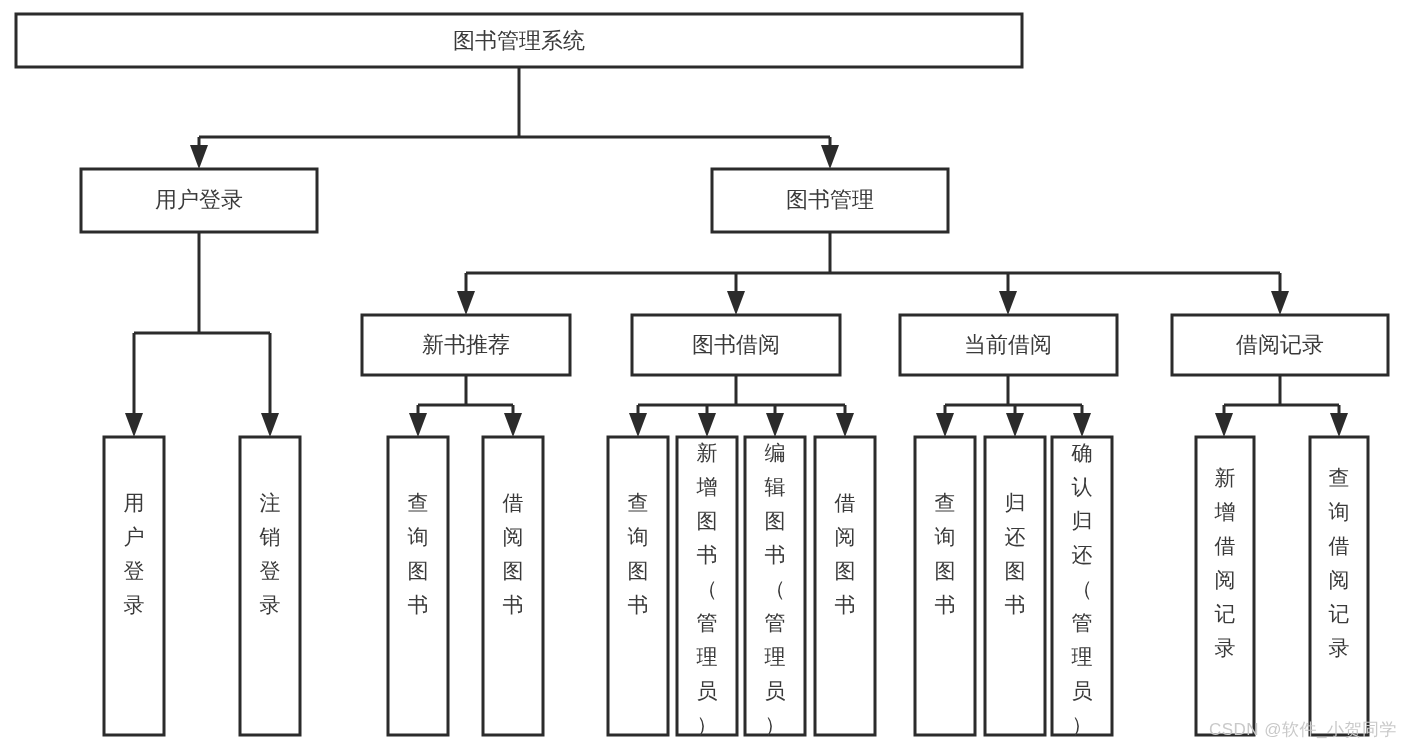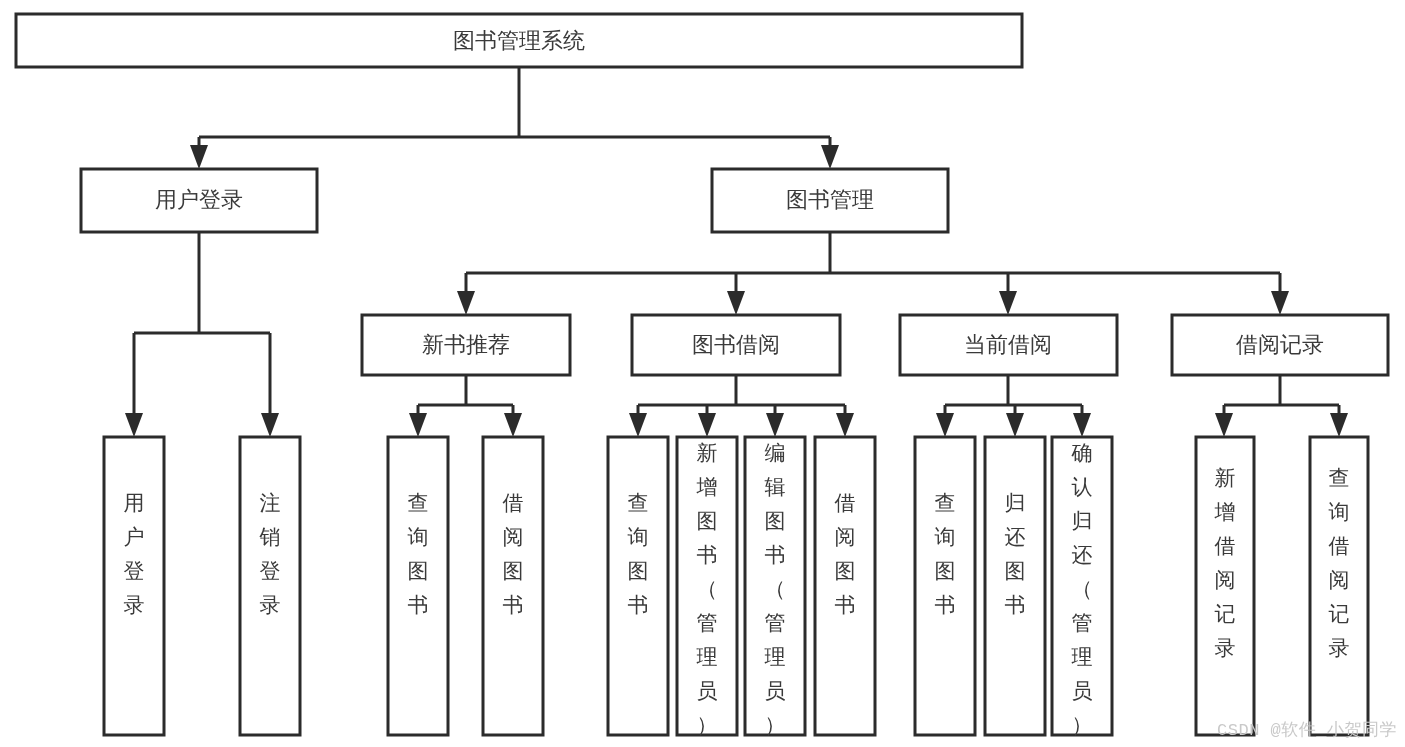--- a/index.html
+++ b/index.html
@@ -53,21 +53,21 @@
     stroke-linejoin: miter;
   }
   .edge-arrow {
     fill: #2b2b2b;
     stroke: none;
   }
   .watermark {
     position: absolute;
     right: 8px;
     bottom: 6px;
-    font-family: Liberation Mono, monospace;
+    font-family: Liberation Sans, sans-serif;
     font-size: 17px;
     color: #c9c9c9;
     letter-spacing: 0.5px;
     white-space: nowrap;
     pointer-events: none;
   }
 </style>
 </head>
 <body>
 

